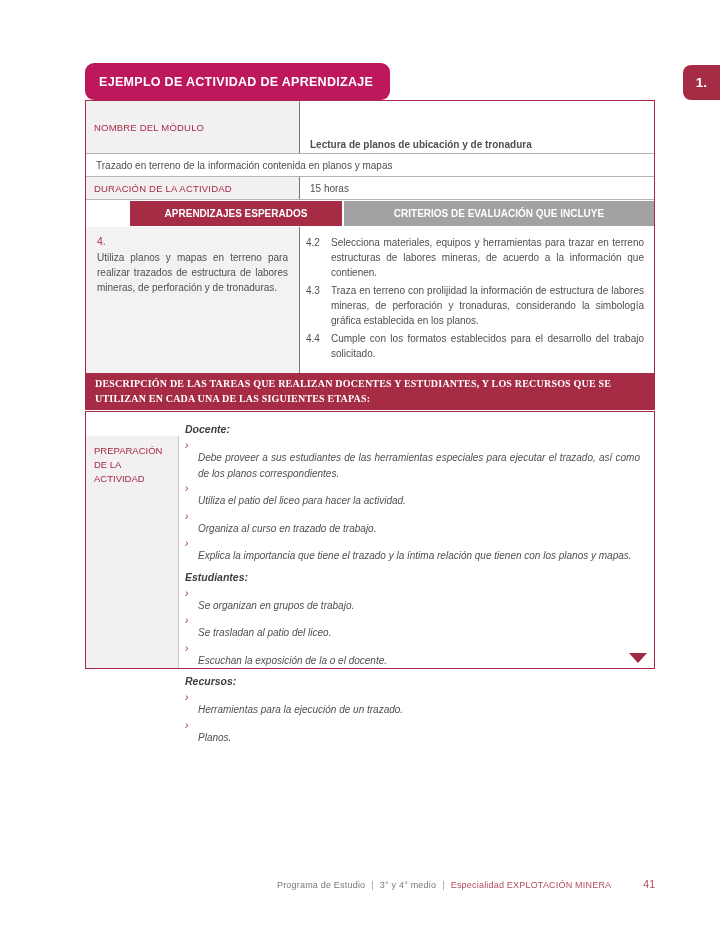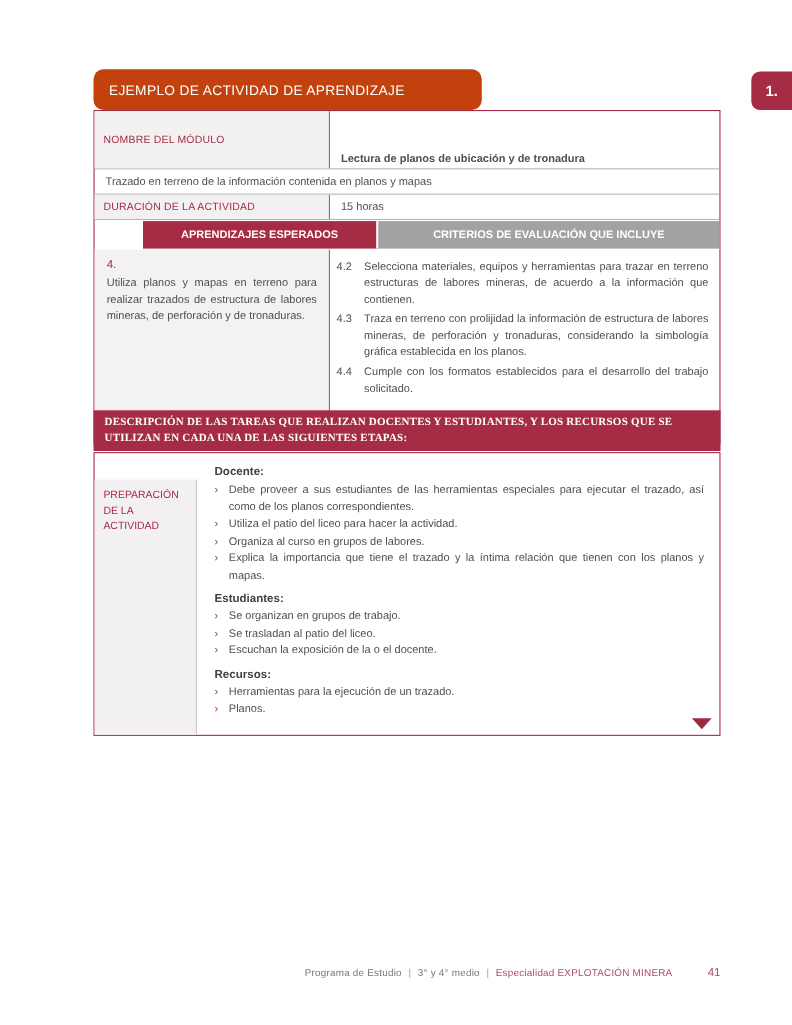--- a/index.html
+++ b/index.html
@@ -3,23 +3,23 @@
 <meta charset="utf-8">
 <style>
   * { margin:0; padding:0; box-sizing:border-box; }
   html,body { background:#ffffff; }
   body { font-family:"Liberation Sans", sans-serif; }
   .page {
     position:relative; width:720px; height:932px; background:#ffffff; overflow:hidden;
   }
   
   .title-plate {
-    position:absolute; left:85px; top:63px; width:353px; height:37px;
-    background:#c2410c; border-radius:9px;
-    color:#ffffff; font-weight:normal; font-size:12.5px; letter-spacing:0.3px;
+    position:absolute; left:85px; top:63px; width:305px; height:37px;
+    background:#be185d; border-radius:9px;
+    color:#ffffff; font-weight:bold; font-size:12.5px; letter-spacing:0.3px;
     display:flex; align-items:center; padding:0 0 0 14px;
   }
   .page-badge {
     position:absolute; right:0; top:65px; width:37px; height:35px;
     background:#A62B45; border-radius:8px 0 0 8px;
     color:#ffffff; font-weight:bold; font-size:13.5px;
     display:flex; align-items:center; justify-content:center;
   }
   
   .info-table {
@@ -70,25 +70,25 @@
   .prep-table {
     position:absolute; left:85px; top:411px; width:570px; height:258px;
     border:1px solid #A62B45; display:flex; background:#ffffff;
   }
   .prep-label {
     width:93px; flex:none; background:#F2F0F1; color:#A62B45;
     font-size:9.5px; line-height:1.45; padding:8px 8px;
     border-right:1px solid #c9c9cb;
     margin-top:24px;
   }
-  .prep-content { flex:1; padding:4px 14px 4px 16px; position:relative; }
+  .prep-content { flex:1; padding:4px 14px 4px 6px; position:relative;font-style:italic; }
   .group-heading { font-weight:bold; font-size:10.5px; color:#3E3F41; margin:7px 0 3px 0; }
   .bullet-item { display:flex; font-size:10px; color:#4E4F51; line-height:1.55; }
   .bullet-glyph { width:13px; flex:none; color:#A62B45; }
-  .bullet-text { flex:1; text-align:justify; }
+  .bullet-text { flex:1; text-align:justify;margin-top:12px; }
   .more-arrow {
     position:absolute; bottom:5px; right:7px; width:0; height:0;
     border-left:9px solid transparent; border-right:9px solid transparent;
     border-top:10px solid #9E2A42;
   }
   
   .footer {
     position:absolute; top:878px; right:65px;
     display:flex; align-items:baseline; gap:32px;padding-left:37px;
   }
@@ -165,21 +165,21 @@
       <div class="bullet-item">
         <span class="bullet-glyph">›</span>
         <span class="bullet-text">Debe proveer a sus estudiantes de las herramientas especiales para ejecutar el trazado, así como de los planos correspondientes.</span>
       </div>
       <div class="bullet-item">
         <span class="bullet-glyph">›</span>
         <span class="bullet-text">Utiliza el patio del liceo para hacer la actividad.</span>
       </div>
       <div class="bullet-item">
         <span class="bullet-glyph">›</span>
-        <span class="bullet-text">Organiza al curso en grupos de labores.</span>
+        <span class="bullet-text">Organiza al curso en trazado de trabajo.</span>
       </div>
       <div class="bullet-item">
         <span class="bullet-glyph">›</span>
         <span class="bullet-text">Explica la importancia que tiene el trazado y la íntima relación que tienen con los planos y mapas.</span>
       </div>
 
       <div class="group-heading">Estudiantes:</div>
       <div class="bullet-item">
         <span class="bullet-glyph">›</span>
         <span class="bullet-text">Se organizan en grupos de trabajo.</span>

